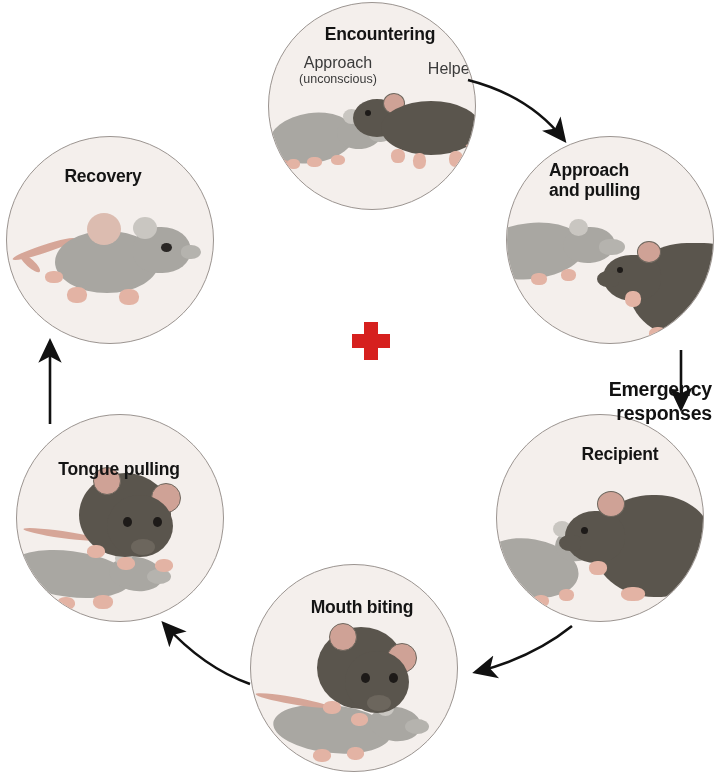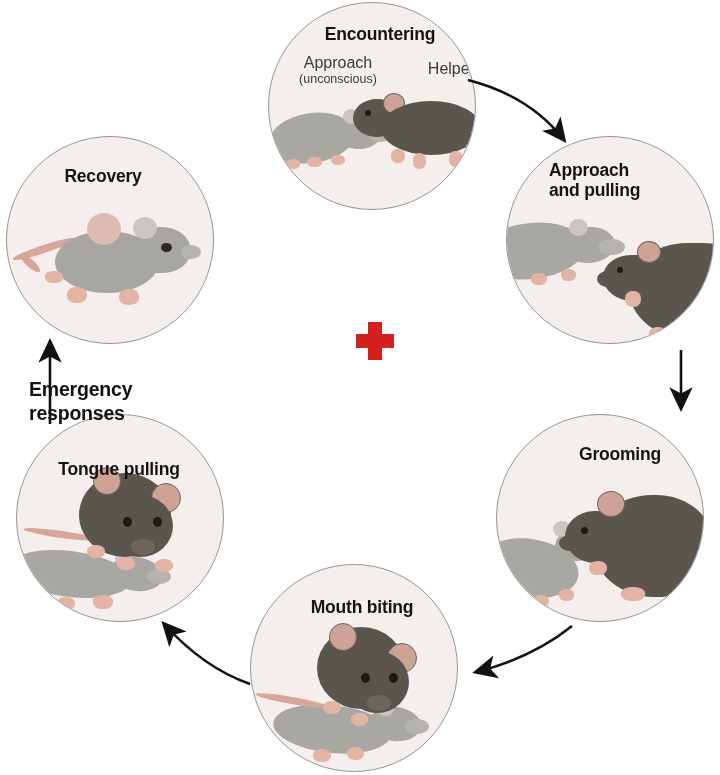--- a/index.html
+++ b/index.html
@@ -68,22 +68,22 @@
   .lt .body,.lt .head{background:#a9a7a2;}
   .lt .ear{background:#c9c6c1;}
   .lt .snout{background:#b5b3ae;}
   
   .rc .body,.rc .head{background:#a8a6a1;}
   .rc .ear{background:#d8bdb3;}
 
   
   #center{
     position:absolute;
-    left:0;right:0;
-    text-align:left;
+    left:0;right:8px;
+    text-align:right;
     z-index:8;
     padding-left:29px;
   }
   #cross{
     width:38px;height:38px;
     margin:0 auto 18px auto;
     position:relative;
   }
   #cross .bar{position:absolute;background:#d6201e;}
   #cross .bar.h{left:0;top:12px;width:38px;height:14px;}
@@ -172,21 +172,21 @@
       <div class="head" style="left:0px;top:24px;width:58px;height:46px;border-radius:52% 46% 48% 56%;"></div>
       <div class="ear" style="left:34px;top:10px;width:22px;height:20px;"></div>
       <div class="eye" style="left:14px;top:36px;width:6px;height:6px;"></div>
       <div class="snout" style="position:absolute;left:-6px;top:40px;width:22px;height:16px;border-radius:60% 40% 40% 60%;"></div>
       <div class="paw" style="left:22px;top:60px;width:16px;height:16px;"></div>
       <div class="paw" style="left:46px;top:96px;width:18px;height:14px;"></div>
     </div>
   </div>
 
   <div class="node n-grooming" style="left:496px;top:414px;width:208px;height:208px;">
-    <div class="label">Grooming</div>
+    <div class="label">Recipient</div>
 
     <div class="mouse lt" style="left:-16px;top:104px;width:140px;height:104px;">
       <div class="body" style="left:0px;top:20px;width:98px;height:58px;transform:rotate(10deg);"></div>
       <div class="head" style="left:74px;top:8px;width:46px;height:34px;transform:rotate(-10deg);"></div>
       <div class="ear" style="left:72px;top:2px;width:18px;height:16px;"></div>
       <div class="snout" style="position:absolute;left:106px;top:16px;width:22px;height:15px;border-radius:50%;"></div>
       <div class="paw" style="left:52px;top:76px;width:16px;height:12px;"></div>
       <div class="paw" style="left:78px;top:70px;width:15px;height:12px;"></div>
     </div>
 

